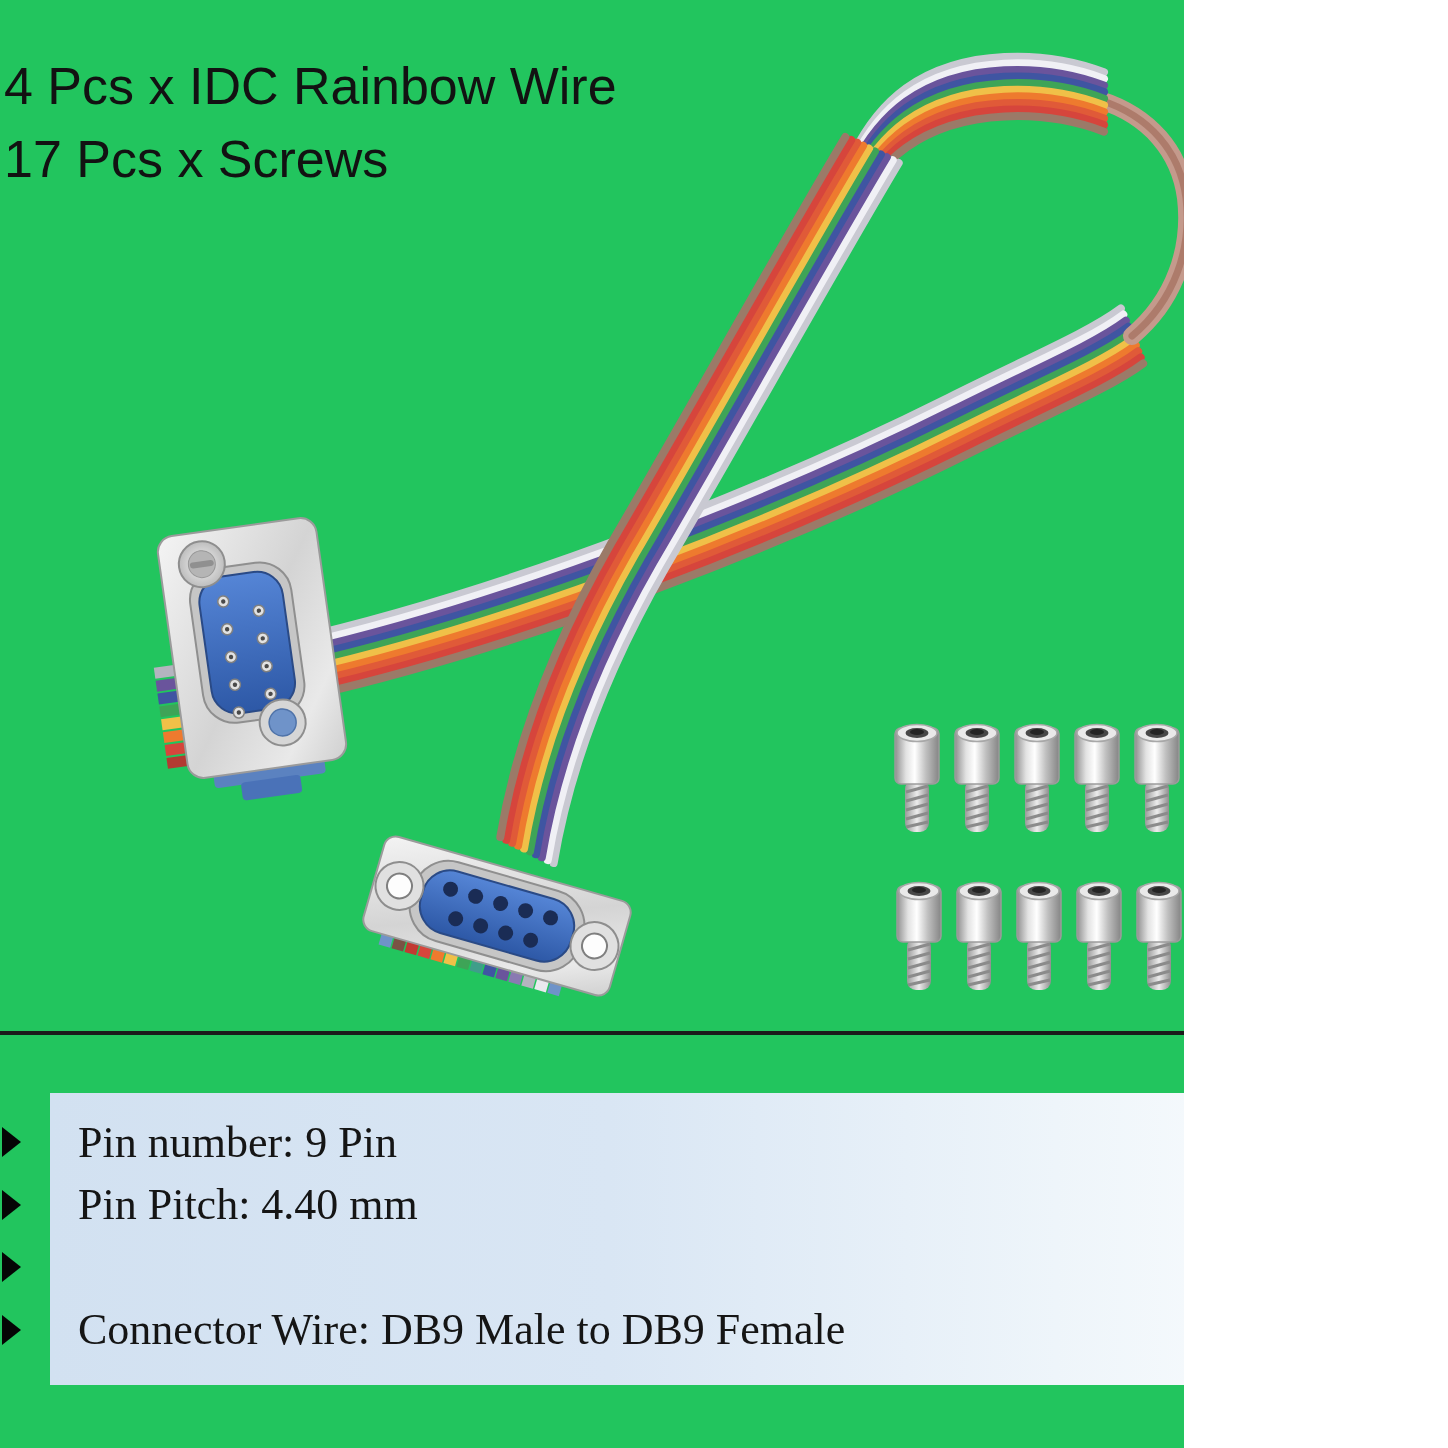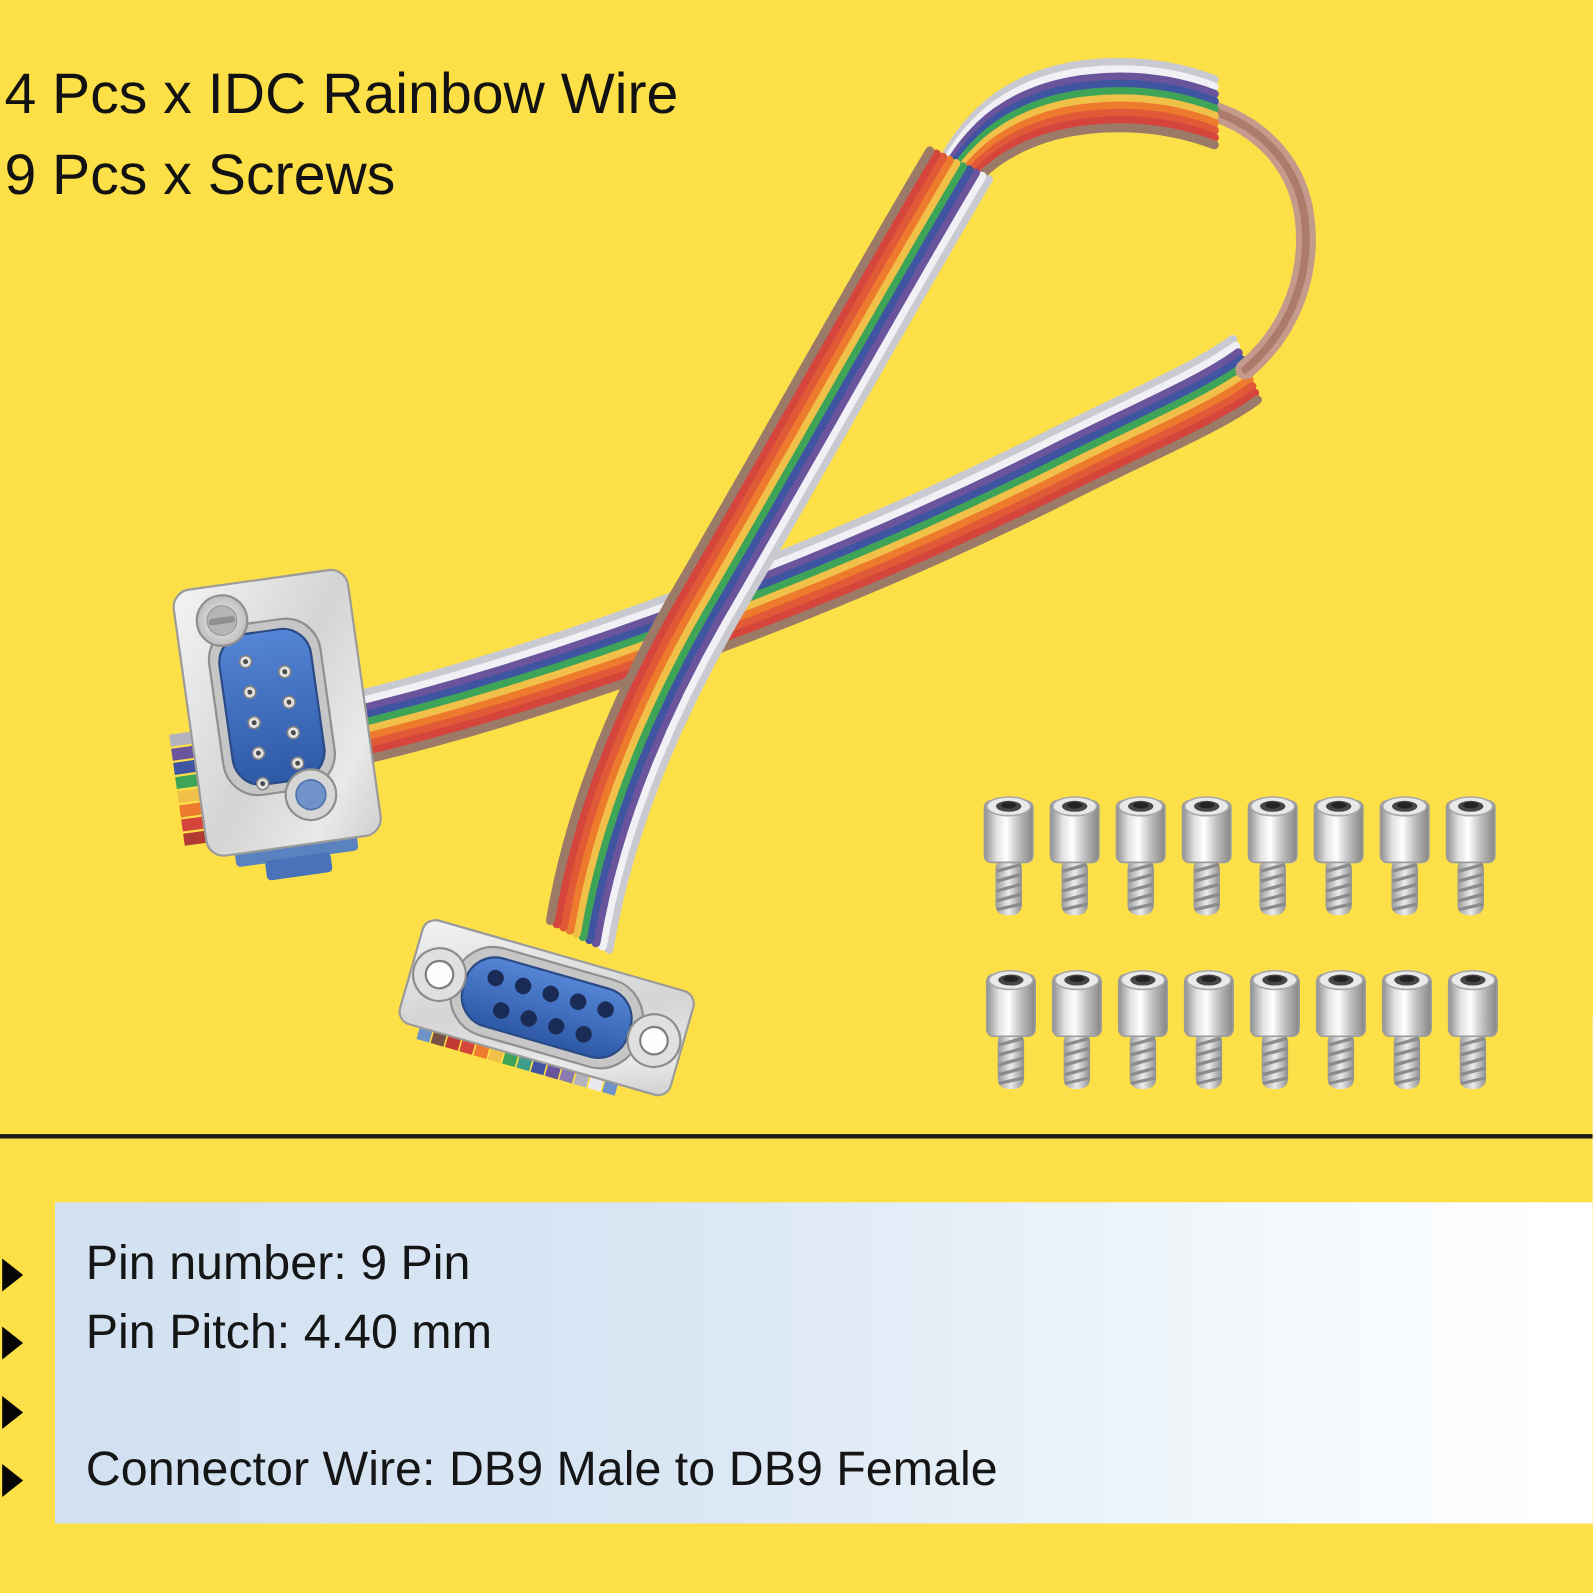--- a/index.html
+++ b/index.html
@@ -1,37 +1,37 @@
 <!DOCTYPE html>
 <html><head>
 <meta charset="utf-8">
 <style>
   html,body{margin:0;padding:0;background:#ffffff;}
-  .stage{position:relative;width:1448px;height:1448px;background:#fde047;overflow:hidden;
+  .stage{position:relative;width:1184px;height:1448px;background:#22c55e;overflow:hidden;
          font-family:"Liberation Sans", sans-serif;}
   .photo-svg{position:absolute;left:0;top:0;width:1448px;height:1448px;}
   .title-block{position:absolute;left:4px;top:50px;color:#121212;font-size:52px;line-height:73px;}
   .divider{position:absolute;left:0;top:1031px;width:1448px;height:4px;background:#1b1b1b;}
   .specs-panel{position:absolute;left:50px;top:1093px;width:1398px;height:292px;
                background:linear-gradient(90deg,#d2e1f1 0%,#d9e6f4 40%,#eef5fa 72%,#fdfeff 95%,#ffffff 100%);}
   .specs-rows{position:absolute;left:0;top:1093px;width:1398px;padding-top:18px;}
-  .spec-row{display:flex;align-items:flex-end;height:62.5px;}
+  .spec-row{display:flex;align-items:center;height:62.5px;font-family:Liberation Serif, serif;}
   .bullet{width:0;height:0;border-left:19px solid #050505;border-top:15px solid transparent;
           border-bottom:15px solid transparent;margin-left:2px;flex:0 0 auto;}
   .spec-text{margin-left:57px;font-size:44px;color:#151515;white-space:nowrap;}
   .tpl{display:none;}
 </style>
 </head>
 <body>
 
 <div class="stage">
 
   <div class="title-block">
     <div>4 Pcs x IDC Rainbow Wire</div>
-    <div>9 Pcs x Screws</div>
+    <div>17 Pcs x Screws</div>
   </div>
 
   <svg class="photo-svg" viewBox="0 0 1448 1448" xmlns="http://www.w3.org/2000/svg">
     <defs>
       <linearGradient id="gplate" x1="0" y1="0" x2="1" y2="1">
         <stop offset="0" stop-color="#f4f4f4"></stop>
           <stop offset="0.5" stop-color="#d4d4d4"></stop>
         <stop offset="0.8" stop-color="#e9e9e9"></stop>
           <stop offset="1" stop-color="#cfcfcf"></stop>
       </linearGradient>

